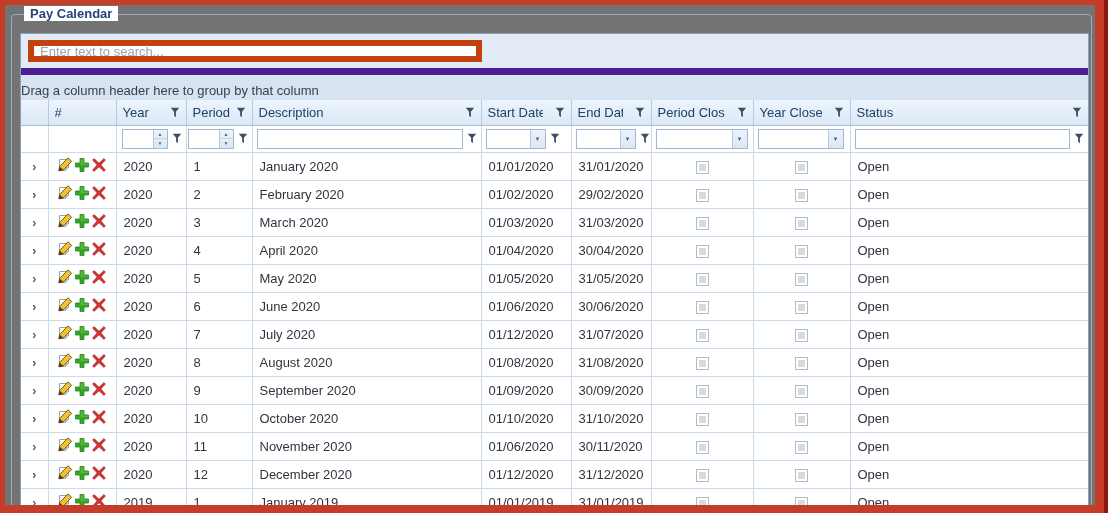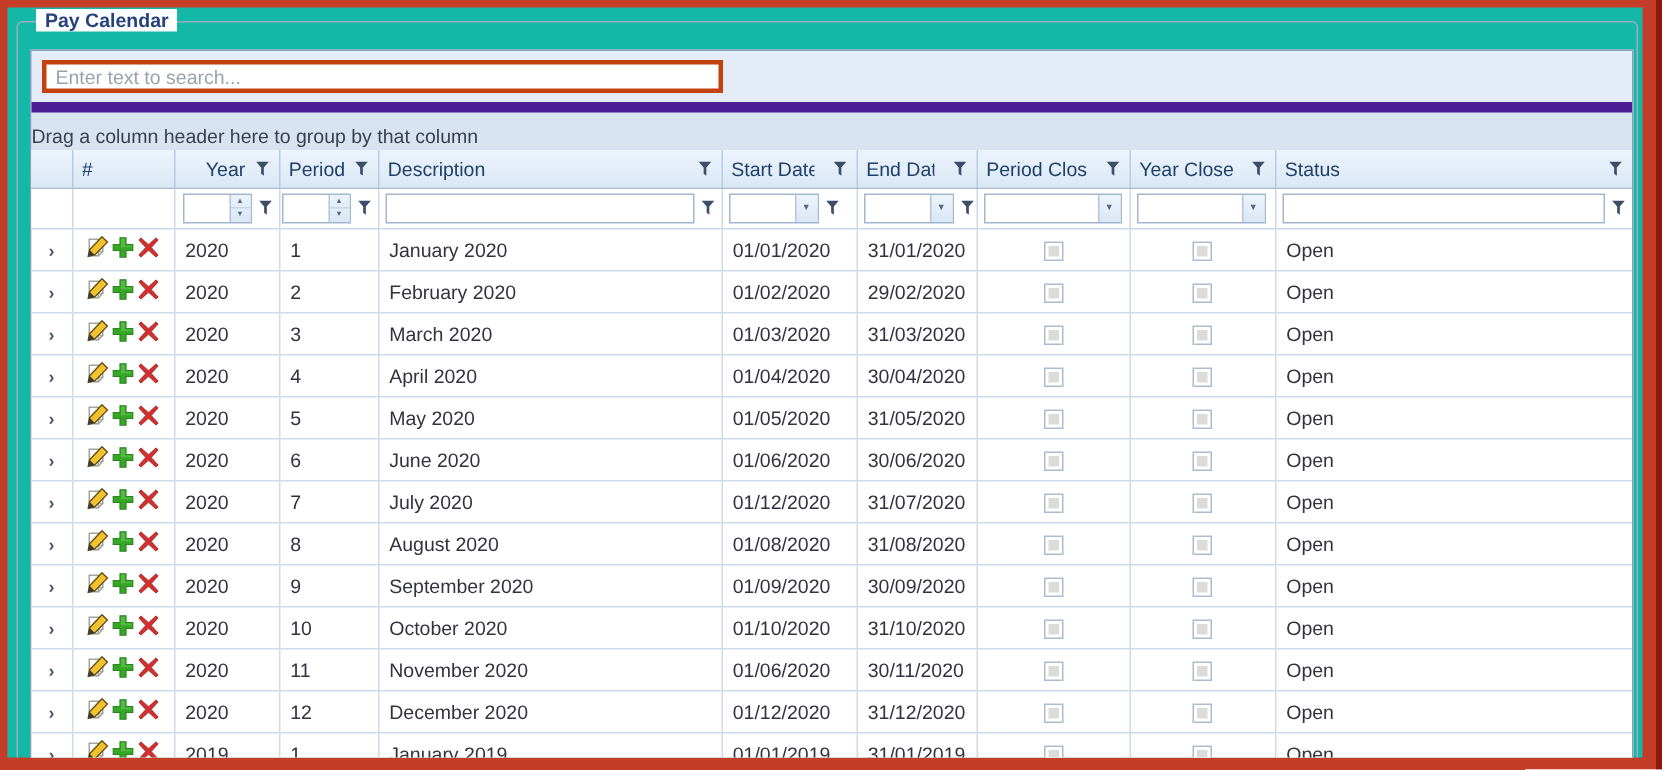--- a/index.html
+++ b/index.html
@@ -2,32 +2,32 @@
 <html><head>
 <meta charset="utf-8">
 <style>
   * { margin:0; padding:0; box-sizing:border-box; }
   html,body { width:1108px; height:513px; overflow:hidden;
     font-family:"Liberation Sans","DejaVu Sans",sans-serif; font-size:13px; }
 
   .screen { position:relative; width:1108px; height:513px; background:#C53D28; }
   .edge-dark { position:absolute; right:0; top:0; bottom:0; width:4px; background:#8D170E; }
   .frame-inner { position:absolute; left:5px; top:5px; width:1090px; height:500px;
-    background:#14b8a6; overflow:hidden; }
+    background:#737373; overflow:hidden; }
 
   .fieldset { position:absolute; left:6px; top:9px; right:3px; height:520px;
     border:1px solid #9DACC6; border-radius:4px; }
   .legend { position:absolute; top:-9px; left:12px; background:#ffffff; padding:0 6px;
     color:#25427C; font-weight:bold; font-size:13px; }
 
   .grid-panel { position:absolute; left:8px; top:18px; right:2px; height:500px;
     border:1px solid #8CA0BC; background:#E2EBF6; }
 
   .search-area { padding:6px 7px; height:34px; }
-  .search-input { width:454px; height:22px; border:3px solid #c2410c; background:#fff;
+  .search-input { width:454px; height:22px; border:6px solid #c2410c; background:#fff;
     padding:0 6px; font-size:13px; color:#333; font-family:inherit; }
   .search-input::placeholder { color:#9BA3AC; }
 
   .group-panel { height:32px; line-height:31px; background:#D8E3F1;
     border-top:7px solid #4c1d95; padding-left:0; color:#39414E; }
 
   table { border-collapse:collapse; table-layout:fixed; width:100%;
     background:#fff; border-bottom:1px solid #C9D9EA; }
   col.c-expand{width:27px} col.c-actions{width:68px} col.c-year{width:70px}
   col.c-period{width:66px} col.c-desc{width:229px} col.c-start{width:90px}
@@ -112,21 +112,21 @@
           </colgroup>
           <thead>
             <tr>
               <th></th>
               <th>
                 <div class="hdr">
                     <span class="cap">#</span>
                   </div>
               </th>
               <th>
-                <div class="hdr" style="justify-content:flex-end">
+                <div class="hdr" style="justify-content:space-between">
                   <span class="cap">Year</span>
                   <span class="funnel-btn">
                     <svg width="10" height="11" viewBox="0 0 10 11">
                         <path d="M0.8 0.8 h8.4 l-3.3 3.9 v5.5 l-1.8 -1.4 v-4.1 z" fill="#3D4D66"></path>
                       </svg>
                   </span>
                 </div>
               </th>
               <th>
                 <div class="hdr" style="justify-content:space-between">

